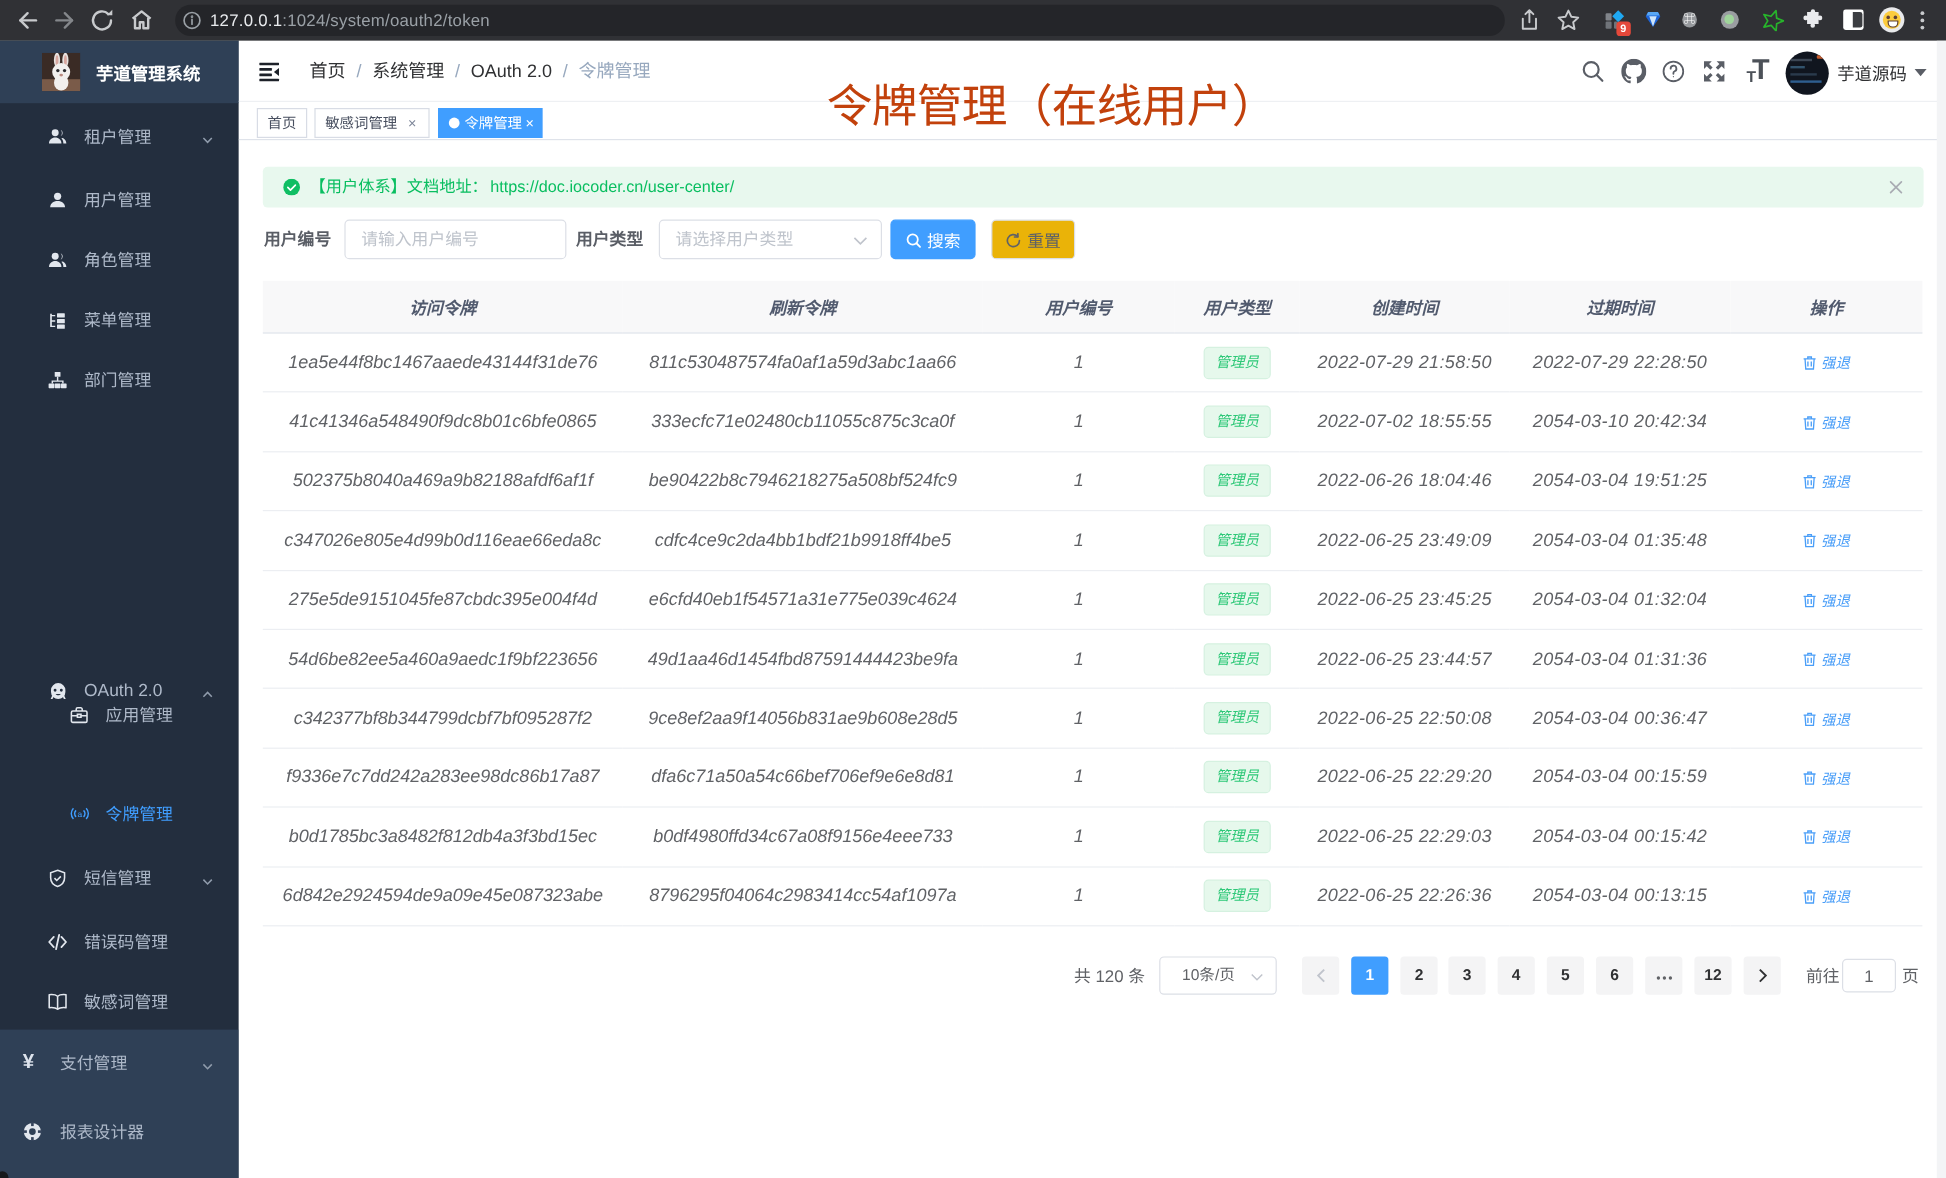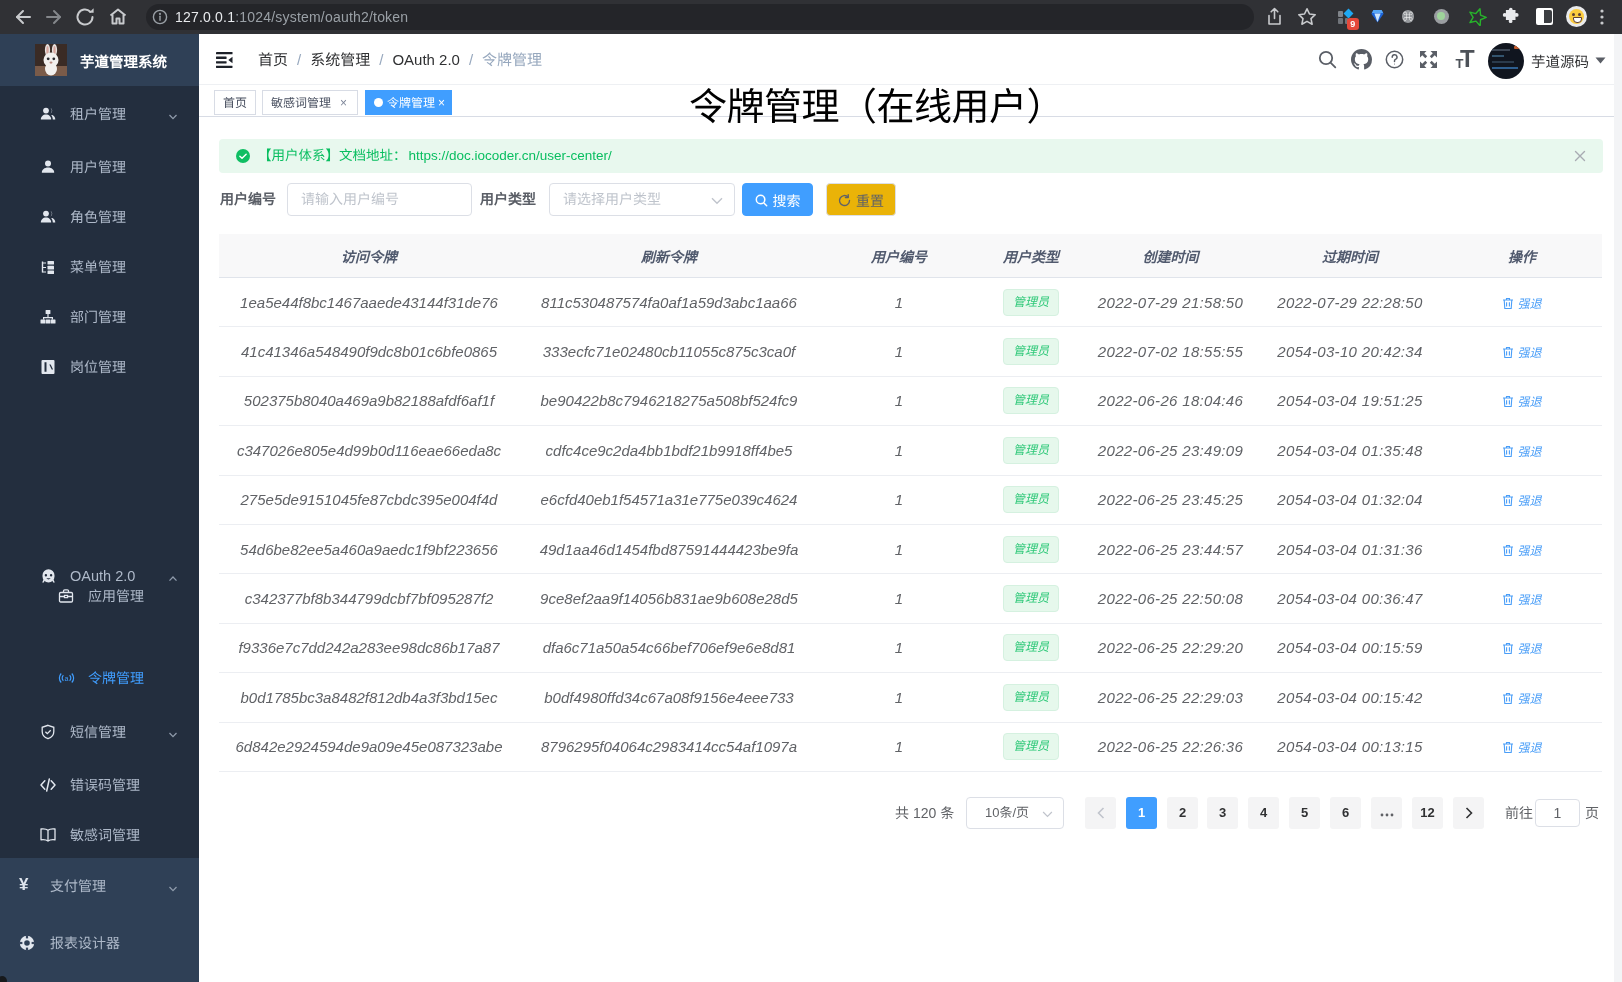--- a/index.html
+++ b/index.html
@@ -51,21 +51,21 @@
   #tbl th{height:43px;background:#f8f8f9;color:#515a6e;font-weight:700;border-bottom:1px solid #e0e4eb;padding:0;text-align:center;font-size:14px;}
   #tbl td{height:48.4px;color:#606266;border-bottom:1px solid #eceef2;padding:0;text-align:center;white-space:nowrap;font-size:15px;}
   #tbl td.dt{letter-spacing:0.32px;}
   .gtag{display:inline-block;height:25px;line-height:25px;padding:0 9px;border:1px solid #d5f1e0;background:#e6f8ec;color:#2ec878;font-size:12px;border-radius:4px;}
   .alink{color:#4a9ef8;font-size:12px;}
   
   #pager{position:absolute;left:0;top:680px;width:1403px;height:32px;font-size:14px;color:#606266;}
   .pbox{position:absolute;top:0;width:31px;height:32px;border-radius:3px;background:#f4f4f5;color:#303133;text-align:center;line-height:32px;font-weight:700;font-size:13px;}
   .pbox.cur{background:#409eff;color:#fff;}
   
-  #annot{position:absolute;left:689px;top:76px;font-size:38px;color:#000000;white-space:nowrap;z-index:99;letter-spacing:-0.5px;}
+  #annot{position:absolute;left:689px;top:58px;font-size:38px;color:#c2410c;white-space:nowrap;z-index:99;letter-spacing:-0.5px;}
   
   #scrollstrip{position:absolute;right:0;top:34px;width:8px;height:948px;background:#f3f4f6;}
 </style>
 </head>
 <body>
 <div id="chrome">
   <svg class="abs" style="left:12px;top:6px" width="22" height="22" viewBox="0 0 22 22" fill="none" stroke="#c8cacd" stroke-width="2" stroke-linecap="round" stroke-linejoin="round">
       <path d="M18 11H5"></path>
       <path d="M11 5l-6 6 6 6"></path>
     </svg>
@@ -185,26 +185,20 @@
     </div>
   <div class="mi" style="top:258px">
       <span class="ic"><svg width="16" height="16" viewBox="0 0 16 16" fill="currentColor">
           <rect x="5.6" y="1" width="4.8" height="4" rx="0.5"></rect>
           <rect x="0.5" y="10.5" width="4.8" height="4" rx="0.5"></rect>
           <rect x="5.6" y="10.5" width="4.8" height="4" rx="0.5"></rect>
           <rect x="10.7" y="10.5" width="4.8" height="4" rx="0.5"></rect>
           <path d="M7.4 5h1.2v3H13v2.5h-1.2V9.2H4.2v1.3H3V8h4.4z"></path>
         </svg></span>
       <span class="tx">部门管理</span>
-    </div>
-  <div class="mi" style="top:308px">
-      <span class="ic"><svg width="16" height="16" viewBox="0 0 16 16" fill="currentColor">
-          <path d="M2.5 1h11a1 1 0 0 1 1 1v12a1 1 0 0 1-1 1h-11a1 1 0 0 1-1-1V2a1 1 0 0 1 1-1zm2 2.2v9.6h2V3.2zm4.8 2.2l2.4 5.2h1.4L10.7 5.4z"></path>
-        </svg></span>
-      <span class="tx">岗位管理</span>
     </div>
   <div class="mi" style="top:517px">
       <span class="ic"><svg width="17" height="16" viewBox="0 0 17 16" fill="currentColor">
           <path d="M8.5 1.2a6 6 0 0 1 6 6v1.4a6 6 0 0 1-12 0V7.2a6 6 0 0 1 6-6zM5.9 6a1.2 1.2 0 1 0 0 2.4A1.2 1.2 0 0 0 5.9 6zm5.2 0a1.2 1.2 0 1 0 0 2.4 1.2 1.2 0 0 0 0-2.4zM6.3 10.3c.5.7 1.3 1.1 2.2 1.1s1.7-.4 2.2-1.1z"></path>
           <path d="M3.5 11.5l-1.3 3h1.6l1-2.2zM13.5 11.5l1.3 3h-1.6l-1-2.2z"></path>
         </svg></span>
       <span class="tx" style="font-size:14.5px">OAuth 2.0</span>
       <span class="ar"><svg width="10" height="10" viewBox="0 0 10 10" fill="none" stroke="currentColor" stroke-width="1.3">
           <path d="M1.5 6.6L5 3l3.5 3.6"></path>
         </svg></span>

